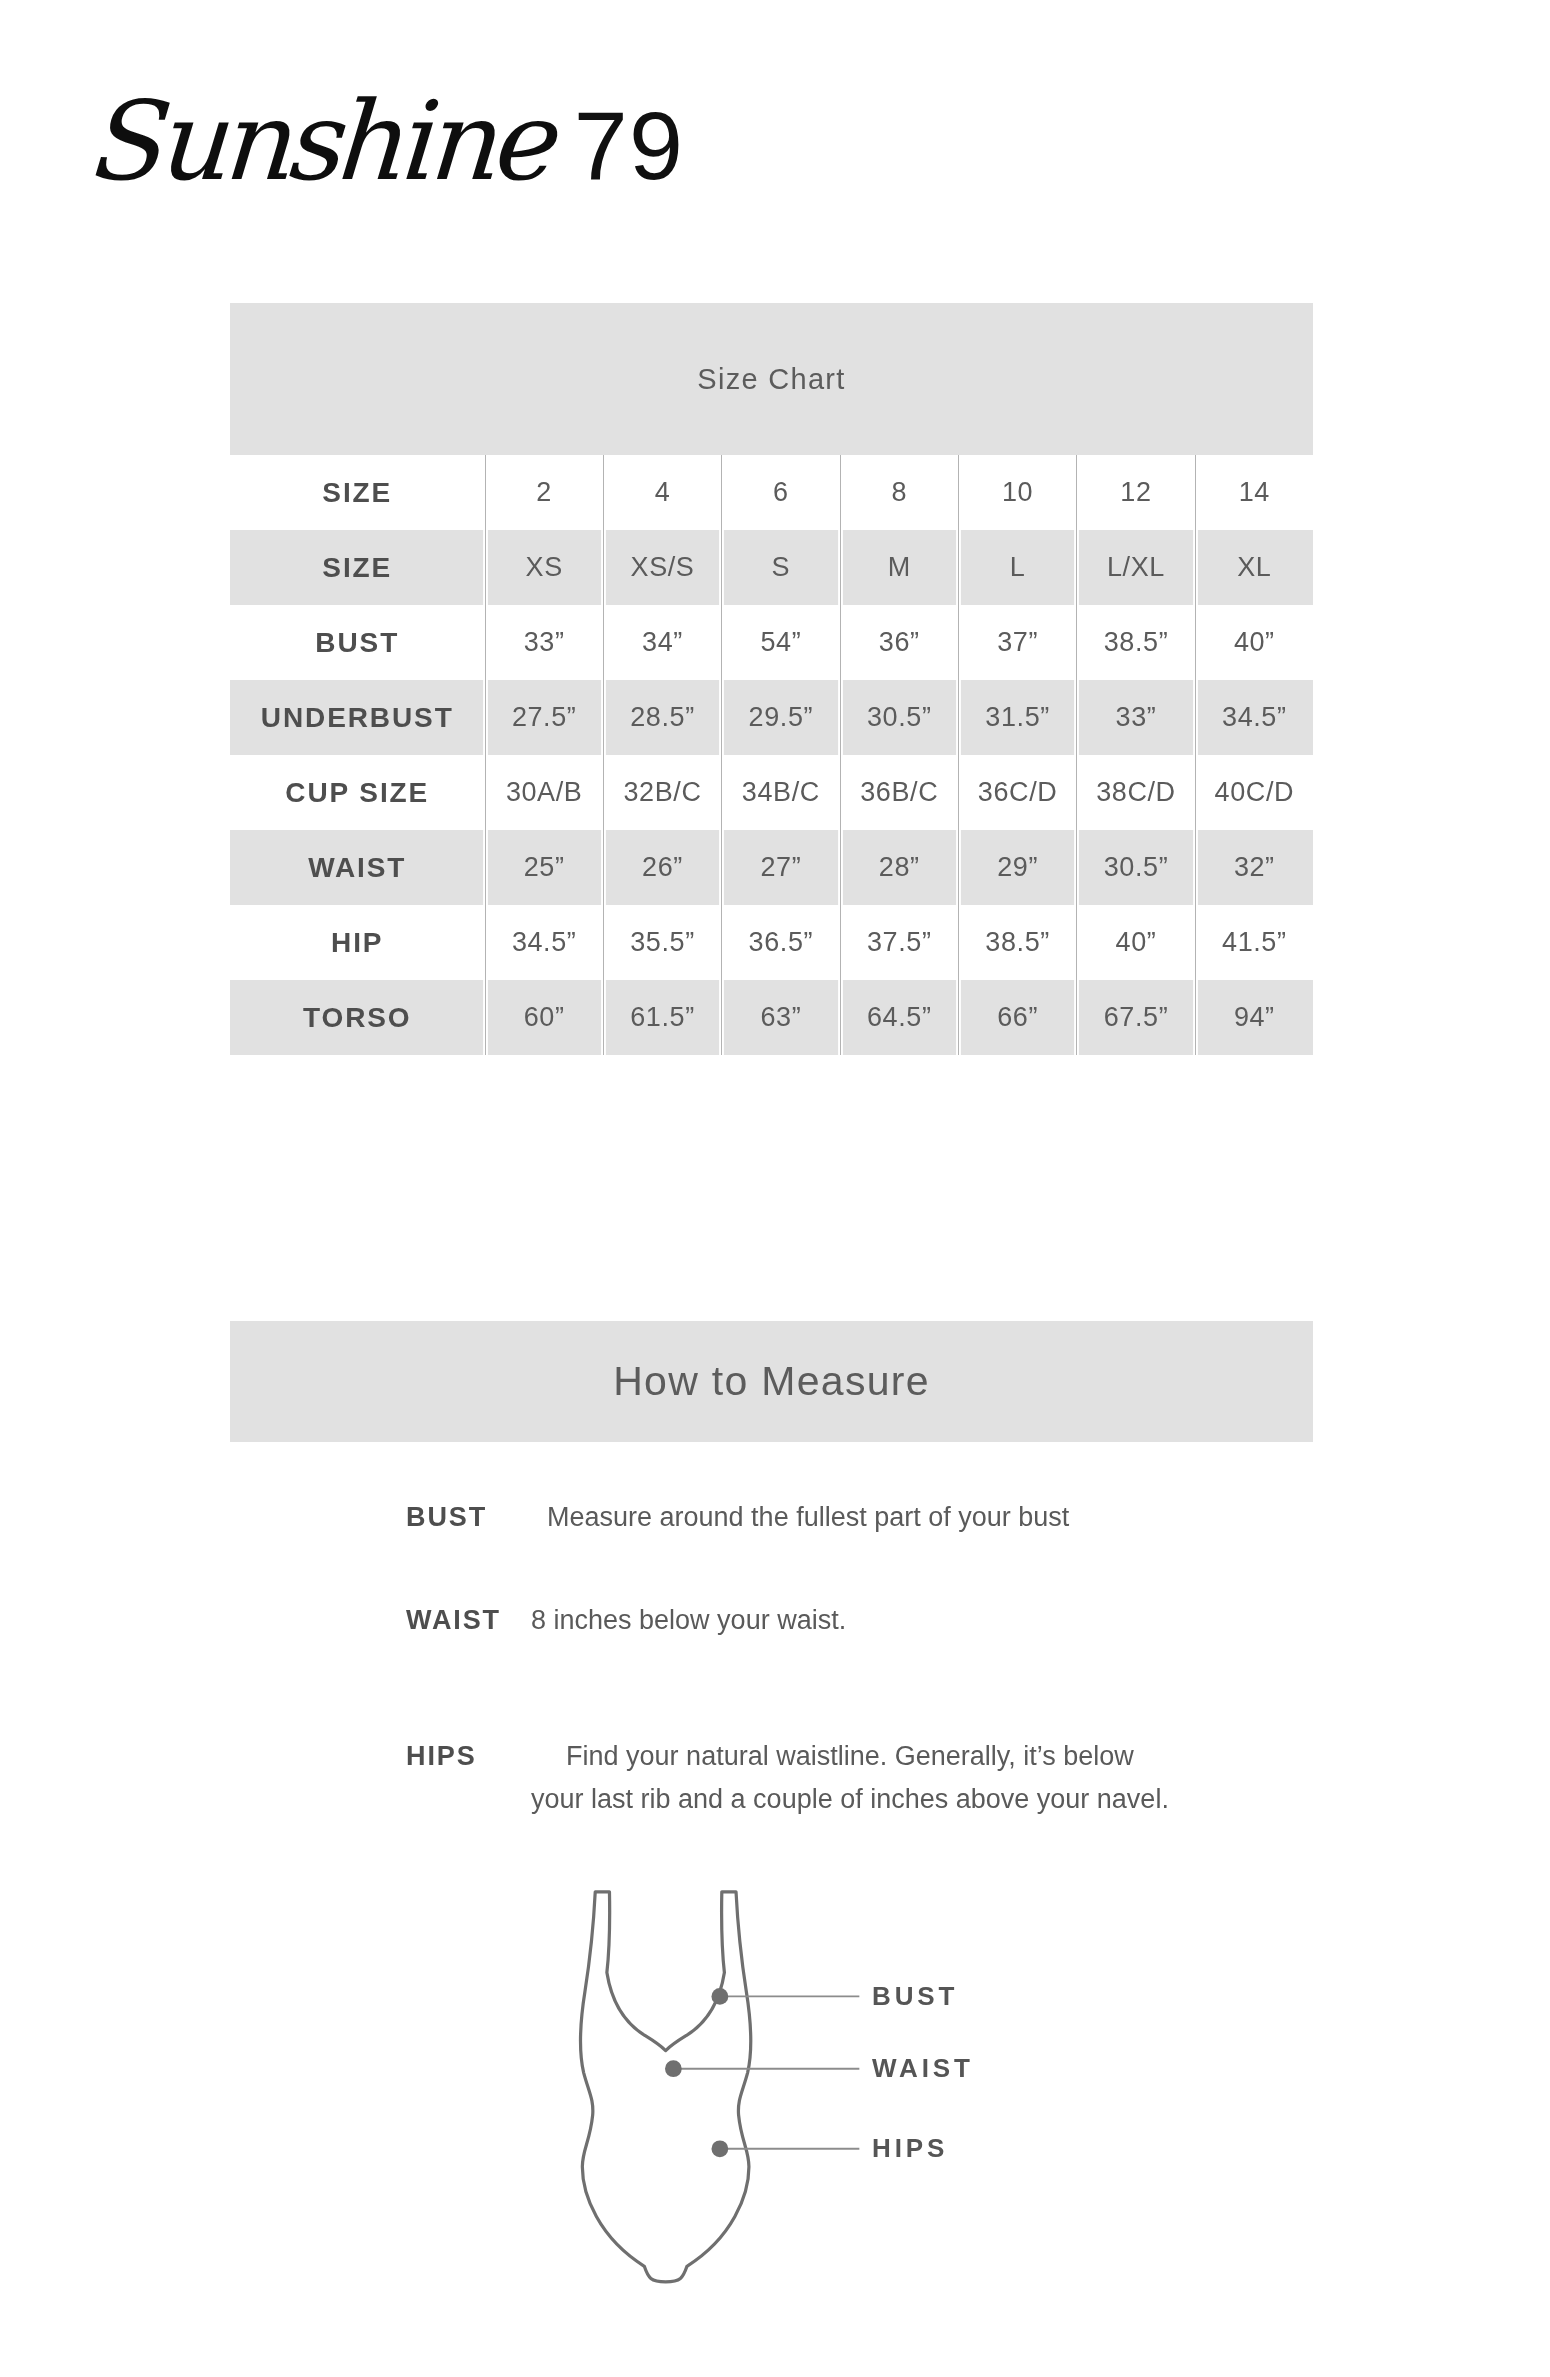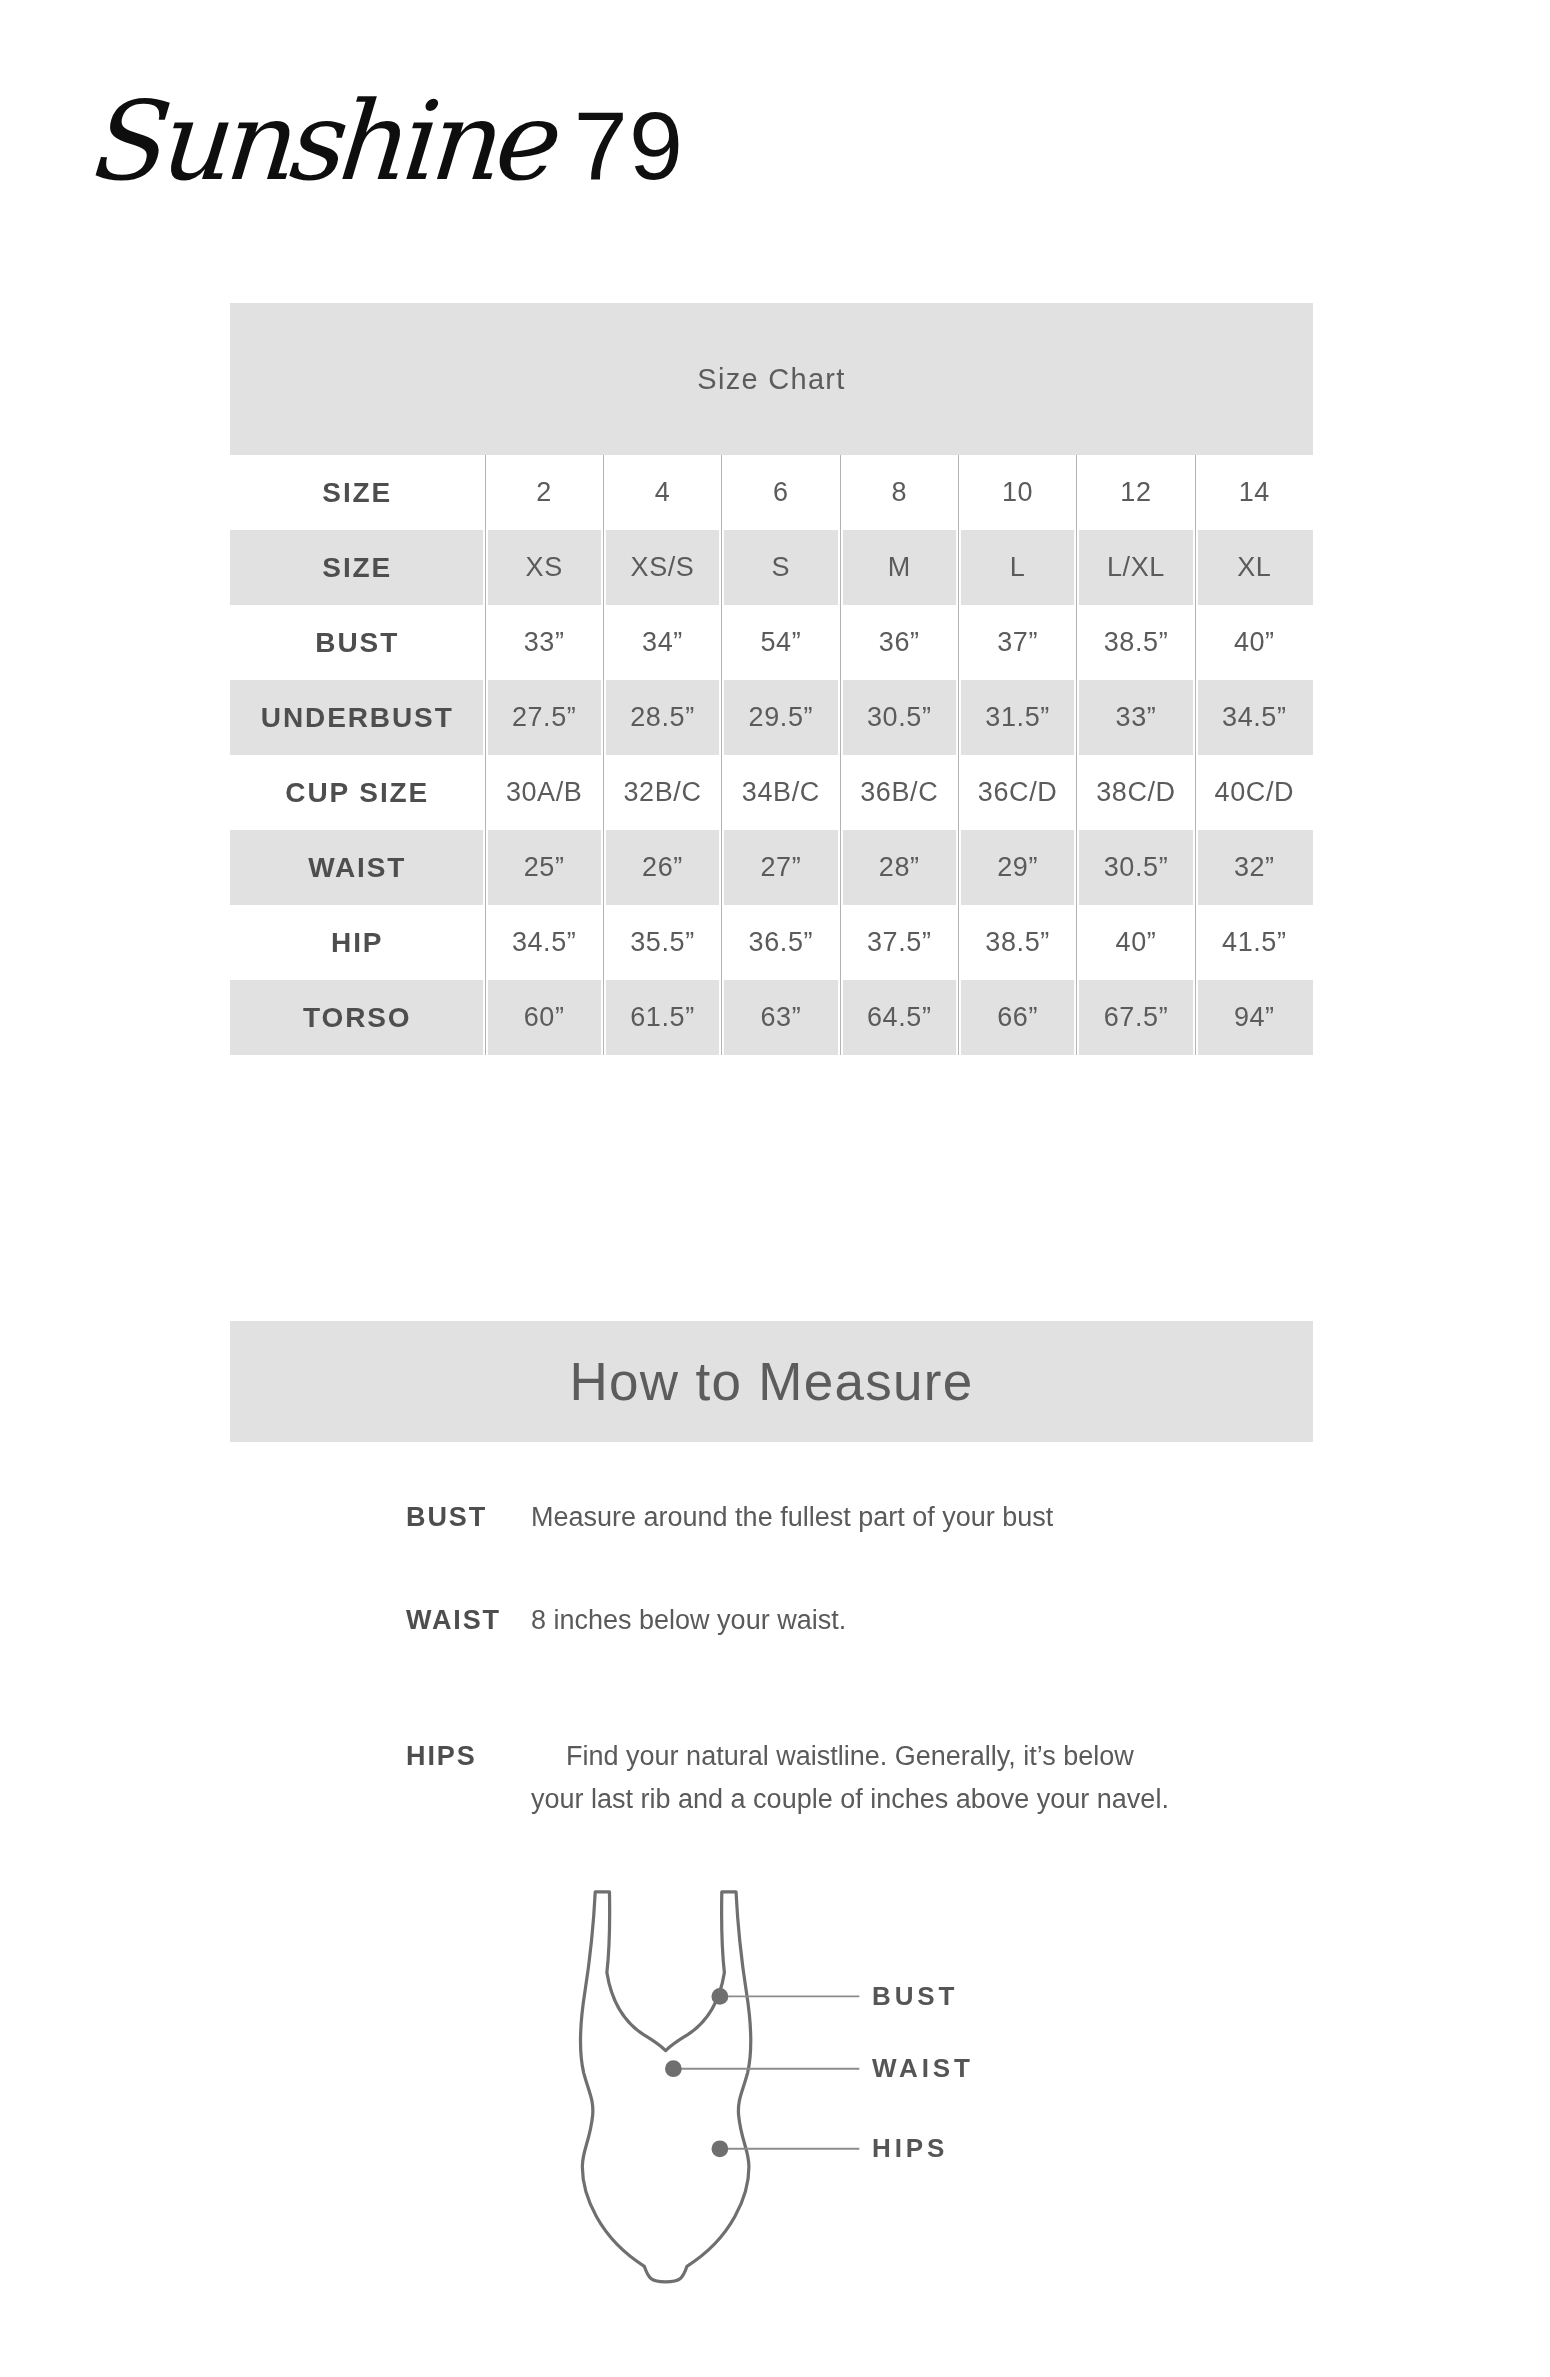--- a/index.html
+++ b/index.html
@@ -92,21 +92,21 @@
   .howto-title {
     position: absolute;
     left: 230px;
     top: 1321px;
     width: 1083px;
     height: 121px;
     background: #e1e1e1;
     display: flex;
     align-items: center;
     justify-content: center;
-    font-size: 53px;
+    font-size: 41px;
     letter-spacing: 1.3px;
     color: #5c5c5c;
   }
   .m-label {
     position: absolute;
     left: 406px;
     font-weight: bold;
     font-size: 27px;
     letter-spacing: 1.9px;
     color: #4e4e4e;
@@ -236,21 +236,21 @@
           <div class="cell">66”</div>
           <div class="cell">67.5”</div>
           <div class="cell">94”</div>
         </div>
       </div>
   </div>
 
   <div class="howto-title">How to Measure</div>
 
   <div class="m-label" style="top:1496px;">BUST</div>
-  <div class="m-text" style="top:1496px;">
+  <div class="m-text" style="top:1496px;margin-left:16px;">
     <div>Measure around the fullest part of your bust</div>
   </div>
 
   <div class="m-label" style="top:1599px;">WAIST</div>
   <div class="m-text" style="top:1599px;">
     <div>8 inches below your waist.</div>
   </div>
 
   <div class="m-label" style="top:1735px;">HIPS</div>
   <div class="m-text" style="top:1735px;text-align:center;">

